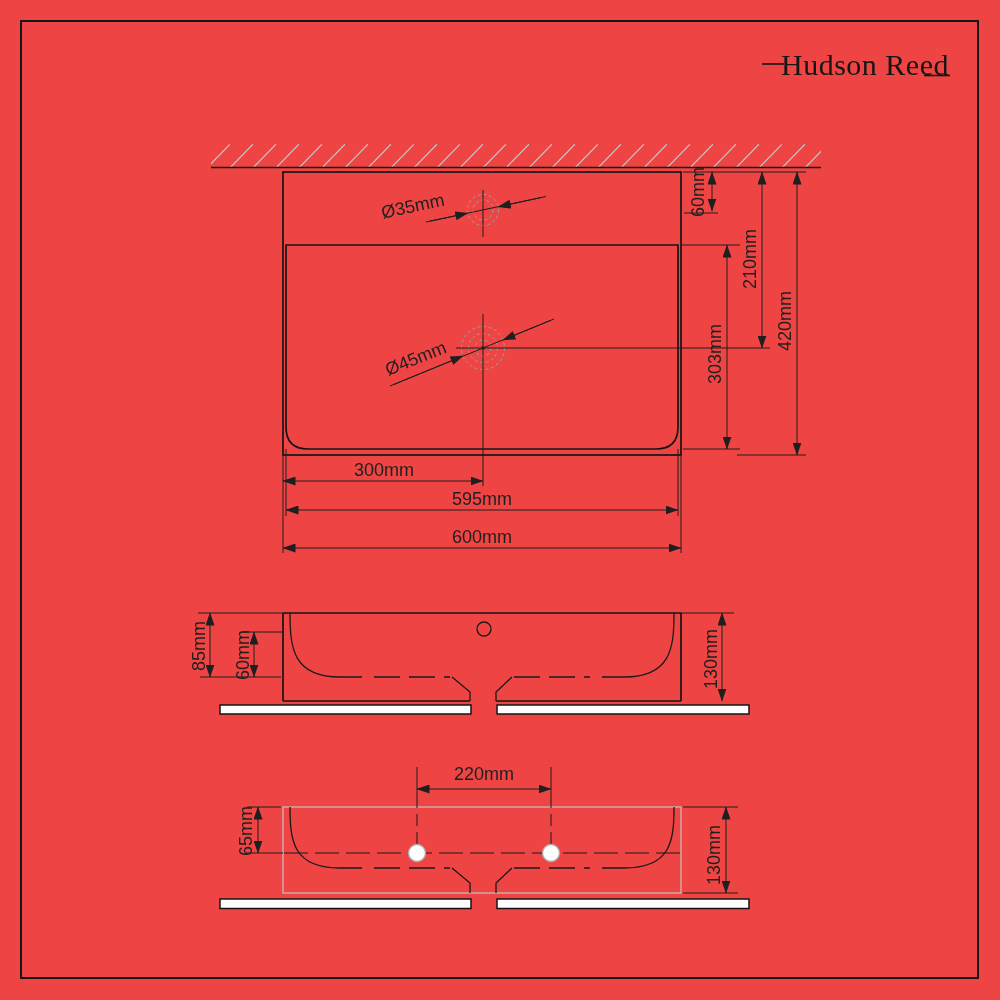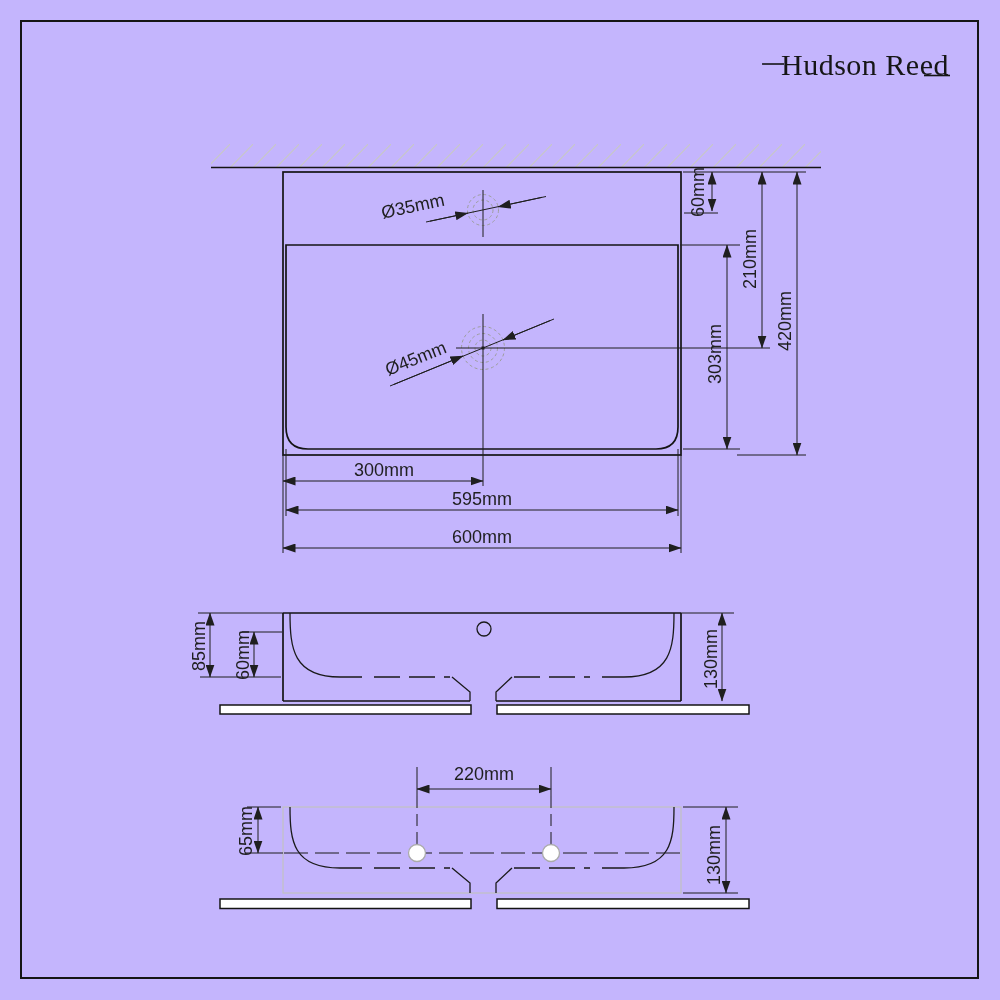--- a/index.html
+++ b/index.html
@@ -1,16 +1,16 @@
 <!DOCTYPE html>
 <html><head>
 <meta charset="utf-8">
 <style>
   html,body{margin:0;padding:0;background:#fff;}
-  .sheet{position:relative;width:1000px;height:1000px;background:#c4b5fd;overflow:hidden;
+  .sheet{position:relative;width:1000px;height:1000px;background:#ef4444;overflow:hidden;
          font-family:"Liberation Sans",sans-serif;}
   .sheet-border{position:absolute;left:20px;top:20px;width:955px;height:955px;
                 border:2px solid #151515;}
   svg{position:absolute;left:0;top:0;}
   .edge{stroke:#141414;stroke-width:1.7;fill:none;}
   .thin{stroke:#1f1f1f;stroke-width:1;fill:none;}
   .dim{stroke:#1f1f1f;stroke-width:1;fill:none;}
   .bowl{stroke:#1a1a1a;stroke-width:1.3;fill:none;}
   .hidden-line{stroke:#1a1a1a;stroke-width:1.3;fill:none;stroke-dasharray:26 9;}
   .ghost{stroke:#c2c2c2;stroke-width:1.2;fill:none;}

